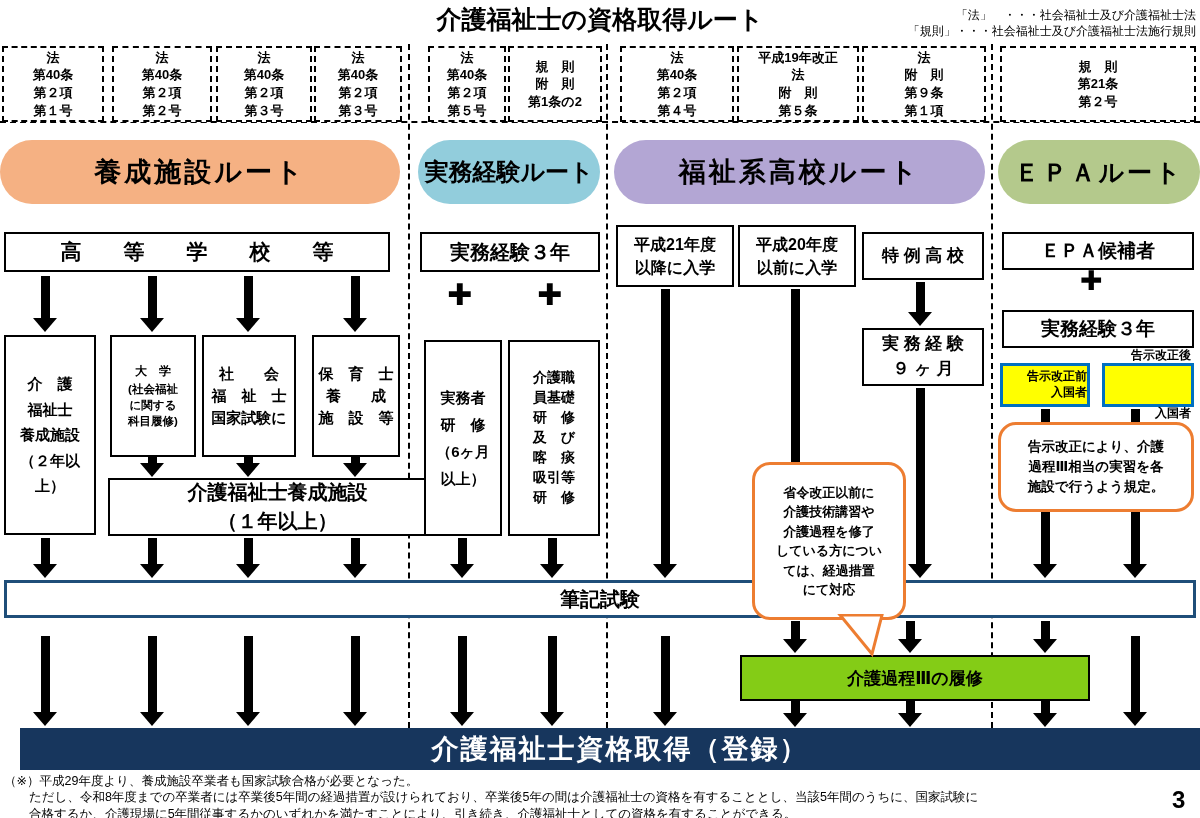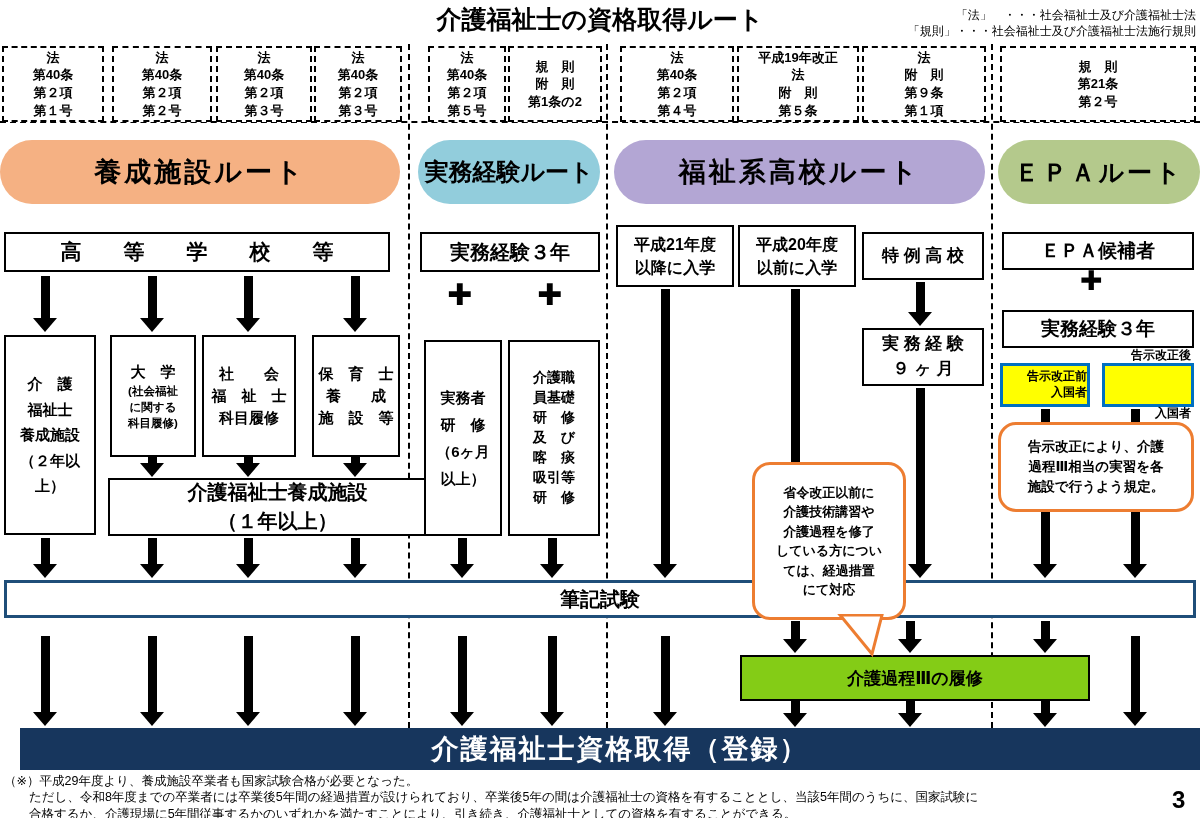--- a/index.html
+++ b/index.html
@@ -131,31 +131,31 @@
   <div class="abs band" style="left: 998px; top: 140px; width: 202px; height: 64px; font-size: 25px; background-color: rgb(180, 201, 140);">ＥＰＡルート</div>
 
   <div class="abs box" style="left:4px; top:232px; width:386px; height:40px; font-size:21px;">高　　等　　学　　校　　等</div>
   <div class="abs box" style="left:4px; top:335px; width:92px; height:200px; font-size:15px; line-height:1.7;">
       <div>介　護</div>
       <div>福祉士</div>
       <div>養成施設</div>
       <div>（２年以上）</div>
     </div>
   <div class="abs box" style="left:110px; top:335px; width:86px; height:122px;">
-    <div style="font-size:15px;">大　学</div>
+    <div style="font-size:12px;">大　学</div>
     <div style="font-size:11.5px; line-height:1.4;">
         <div>(社会福祉</div>
         <div>に関する</div>
         <div>科目履修)</div>
       </div>
   </div>
   <div class="abs box" style="left:202px; top:335px; width:94px; height:122px; font-size:15px;">
       <div>社　　会</div>
       <div>福　祉　士</div>
-      <div>科目履修</div>
+      <div>国家試験に</div>
     </div>
   <div class="abs box" style="left:312px; top:335px; width:88px; height:122px; font-size:15px;">
       <div>保　育　士</div>
       <div>養　　成</div>
       <div>施　設　等</div>
     </div>
   <div class="abs box" style="left:108px; top:478px; width:339px; height:58px; font-size:20px;">
       <div>介護福祉士養成施設</div>
       <div>（１年以上）</div>
     </div>

